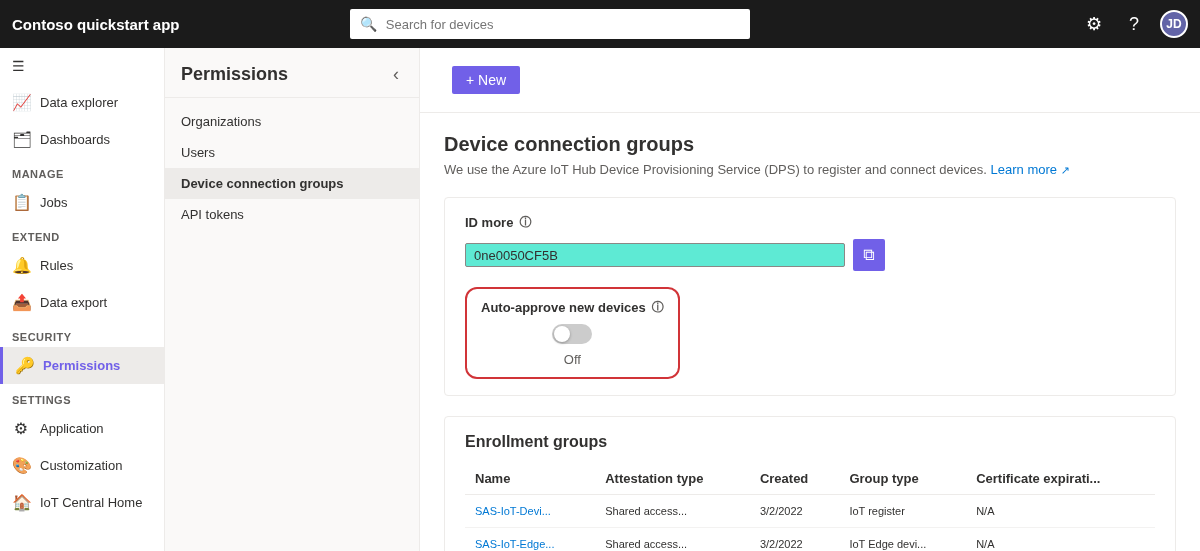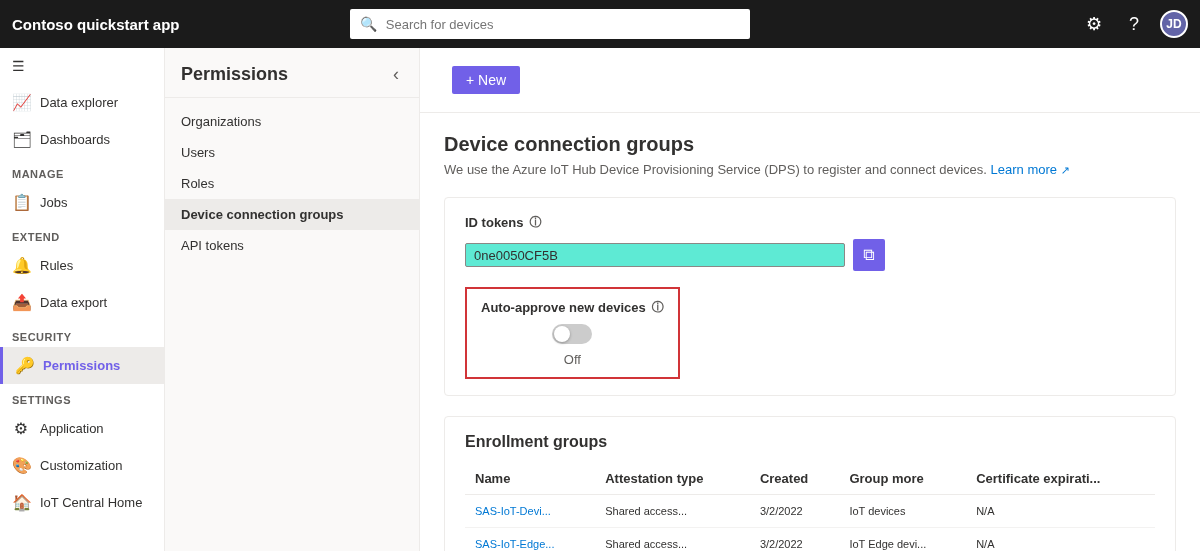--- a/index.html
+++ b/index.html
@@ -92,21 +92,21 @@
       border-radius: 2px; background: #5eead4;
     }
     .copy-btn {
       width: 32px; height: 32px; background: #7160e8; border: none; border-radius: 2px;
       cursor: pointer; display: flex; align-items: center; justify-content: center; color: #fff;
       font-size: 16px;
     }
 
     
     .auto-approve-box {
-      border: 2px solid #d13438; border-radius: 0; padding: 10px 14px; display: inline-block;
+      border: 2px solid #d13438; border-radius: 12px; padding: 10px 14px; display: inline-block;
     }
     .auto-approve-label { font-size: 13px; font-weight: 600; margin-bottom: 8px; display: flex; align-items: center; gap: 6px; }
     .toggle-row { display: flex; align-items: center; gap: 8px; flex-direction: column; }
     .toggle {
       width: 40px; height: 20px; background: #ccc; border-radius: 10px; position: relative;
       cursor: pointer; flex-shrink: 0;
     }
     .toggle-thumb {
       width: 16px; height: 16px; background: #fff; border-radius: 50%;
       position: absolute; top: 2px; left: 2px; box-shadow: 0 1px 3px rgba(0,0,0,0.3);
@@ -196,21 +196,20 @@
   </div>
 
   <div class="mid-panel">
     <div class="mid-header">
       <span class="mid-title">Permissions</span>
       <span class="mid-close">‹</span>
     </div>
     <div class="mid-nav">
       <div class="mid-nav-item">Organizations</div>
       <div class="mid-nav-item">Users</div>
-      <div class="mid-nav-item">Roles</div>
       <div class="mid-nav-item active">Device connection groups</div>
       <div class="mid-nav-item">API tokens</div>
     </div>
   </div>
 
   <div style="flex:1; display:flex; flex-direction:column; background:#fff; overflow-y:auto;">
 
     <div style="padding: 8px 16px; border-bottom: 1px solid #edebe9;">
       <button class="new-btn">+ New</button>
     </div>
@@ -220,21 +219,21 @@
       <p class="page-subtitle">
         <span>We use the Azure IoT Hub Device Provisioning Service (DPS) to register and connect devices.</span>
         <a href="#" class="learn-more">
           <span>Learn more</span>
           <span style="font-size:11px;">↗</span>
         </a>
       </p>
 
       <div class="scope-card">
         <div class="scope-label">
-          <span>ID tokens</span>
+          <span>ID more</span>
           <span class="info-icon" title="Info">ⓘ</span>
         </div>
         <div class="scope-input-row">
           <input class="scope-input" type="text" readonly="" value="0ne0050CF5B" style="">
           <button class="copy-btn" title="Copy">⧉</button>
         </div>
 
         
         <div class="auto-approve-box">
           <div class="auto-approve-label">
@@ -251,30 +250,30 @@
       </div>
 
       <div class="enrollment-card">
         <div class="enrollment-title">Enrollment groups</div>
         <table class="enroll-table">
           <thead>
             <tr>
               <th>Name</th>
               <th>Attestation type</th>
               <th>Created</th>
-              <th>Group more</th>
+              <th>Group type</th>
               <th>Certificate expirati...</th>
             </tr>
           </thead>
           <tbody id="enrollment-tbody">
           <tr>
       <td><a href="#">SAS-IoT-Devi...</a></td>
       <td>Shared access...</td>
       <td>3/2/2022</td>
-      <td>IoT devices</td>
+      <td>IoT register</td>
       <td>N/A</td>
     </tr>
               <tr>
       <td><a href="#">SAS-IoT-Edge...</a></td>
       <td>Shared access...</td>
       <td>3/2/2022</td>
       <td>IoT Edge devi...</td>
       <td>N/A</td>
     </tr>
             </tbody>

